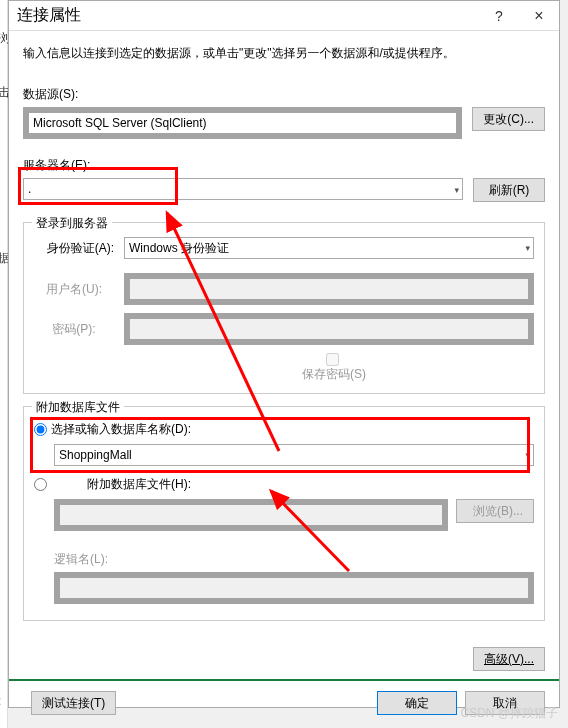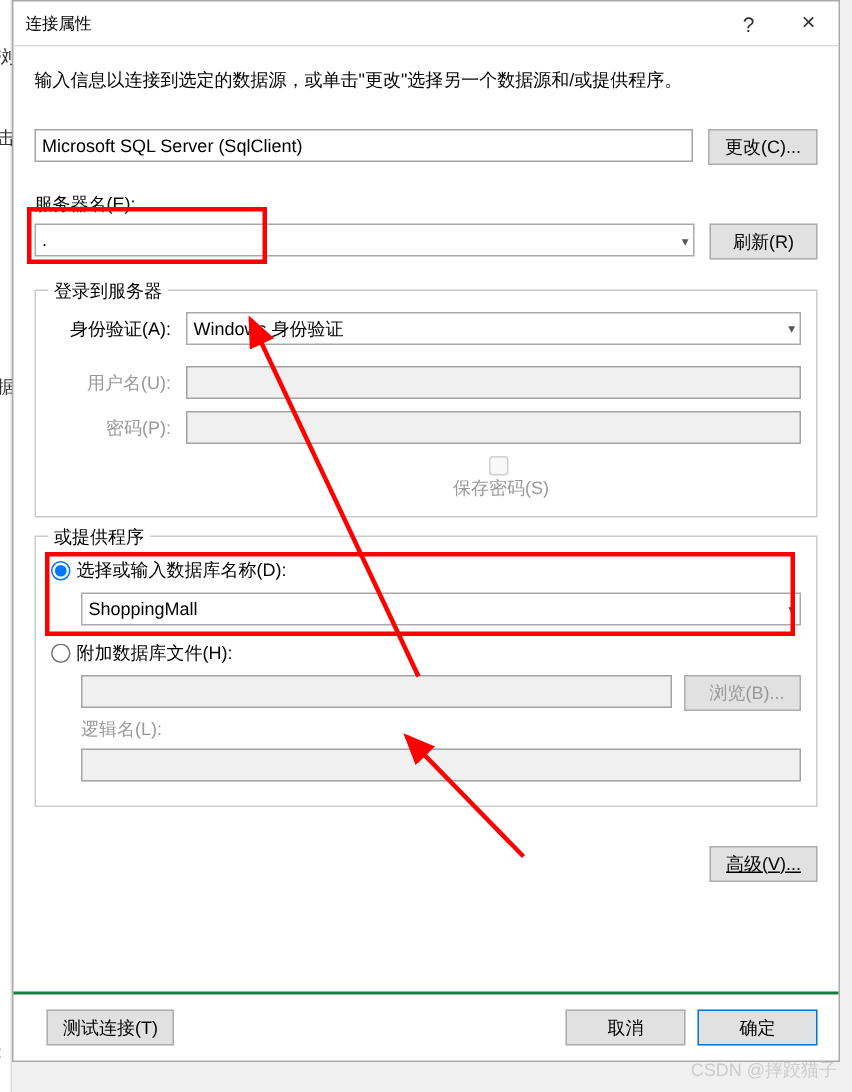--- a/index.html
+++ b/index.html
@@ -23,21 +23,21 @@
       display: flex;
       flex-direction: column;
     }
     .titlebar {
       height: 30px;
       border-bottom: 1px solid #ddd;
       display: flex;
       align-items: center;
       padding-left: 8px;
     }
-    .titlebar-title { flex: 1; font-size: 11px; }
+    .titlebar-title { flex: 1; font-size: 16px; }
     .titlebar-btn {
       width: 40px;
       height: 30px;
       display: flex;
       align-items: center;
       justify-content: center;
       font-size: 14px;
       color: #333;
     }
     .titlebar-btn.close { font-size: 16px; }
@@ -62,24 +62,24 @@
       font-size: 12px;
       margin-bottom: 4px;
       display: block;
     }
     .label-inline {
       font-size: 12px;
       width: 90px;
       text-align: right;
       padding-right: 10px;
     }
-    .label-disabled { color: #999; }
+    .label-disabled { color: #999; text-align: center; }
     .text-input, .combo {
-      height: 22px;
-      border: 1px solid #a3a3a3;
+      height: 32px;
+      border: 6px solid #a3a3a3;
       background: #fff;
       padding: 0 4px;
       font-size: 12px;
       font-family: inherit;
     }
     .text-input:disabled, .combo:disabled {
       background: #f0f0f0;
       color: #999;
     }
     .btn {
@@ -228,20 +228,21 @@
 <div class="dialog">
   <div class="titlebar">
     <span class="titlebar-title">连接属性</span>
     <div class="titlebar-btn">?</div>
     <div class="titlebar-btn close">×</div>
   </div>
 
   <div class="content">
     <div class="instruction">输入信息以连接到选定的数据源，或单击"更改"选择另一个数据源和/或提供程序。</div>
 
+    <label class="label">数据源(S):</label>
     <div class="row-datasource">
       <input class="text-input" readonly="" value="Microsoft SQL Server (SqlClient)" style="">
       <button class="btn">更改(C)...</button>
     </div>
 
     <label class="label">服务器名(E):</label>
     <div class="row-server">
       <div class="combo-wrap">
         <input class="combo-server" value="." style="">
         <span class="combo-arrow">▾</span>
@@ -269,43 +270,43 @@
         <span class="label-inline label-disabled">密码(P):</span>
         <input class="text-input" type="password" disabled="" style="flex: 1 1 0%;" value="">
       </div>
       <div class="checkbox-row">
         <input type="checkbox" disabled="" style="">
         <label>保存密码(S)</label>
       </div>
     </div>
 
     <div class="fieldset" style="position:relative;">
-      <span class="fieldset-legend">或提供程序</span>
+      <span class="fieldset-legend">附加数据库文件</span>
 
       <div class="radio-row">
         <input type="radio" name="dbmode" checked="" style="">
         <label>选择或输入数据库名称(D):</label>
       </div>
       <div class="db-select-wrap">
         <input class="db-select" value="ShoppingMall" style="">
         <span class="combo-arrow">▾</span>
       </div>
 
       <div class="highlight-red" style="left:6px; top:10px; width:500px; height:56px;"></div>
 
-      <div class="radio-row" style="margin-top:4px;">
+      <div class="radio-row" style="margin-top:4px;gap:36px;">
         <input type="radio" name="dbmode" style="">
         <label>附加数据库文件(H):</label>
       </div>
       <div class="attach-block">
         <div class="attach-row">
           <input class="text-input" disabled="" value="" style="">
           <button class="btn" disabled="">浏览(B)...</button>
         </div>
-        <div style="margin-top:4px;">
+        <div style="margin-top:20px;">
           <span class="label-disabled" style="font-size:12px;">逻辑名(L):</span>
         </div>
         <input class="text-input" disabled="" style="width: 100%; margin-top: 4px;" value="">
       </div>
     </div>
 
     <div class="bottom-actions">
       <button class="btn">高级(V)...</button>
     </div>
 
@@ -316,18 +317,18 @@
         </marker>
       </defs>
       <line x1="270" y1="420" x2="158" y2="182" stroke="#ff0000" stroke-width="3" marker-end="url(#arrowhead)"></line>
       <line x1="340" y1="540" x2="262" y2="460" stroke="#ff0000" stroke-width="3" marker-end="url(#arrowhead)"></line>
     </svg>
   </div>
 
   <div class="dialog-footer">
     <button class="btn">测试连接(T)</button>
     <div class="spacer"></div>
+    <button class="btn btn-default">确定</button>
     <button class="btn">取消</button>
-    <button class="btn btn-default">确定</button>
   </div>
 </div>
 
 <div class="watermark">CSDN @摔跤猫子</div>
 
 </body></html>

